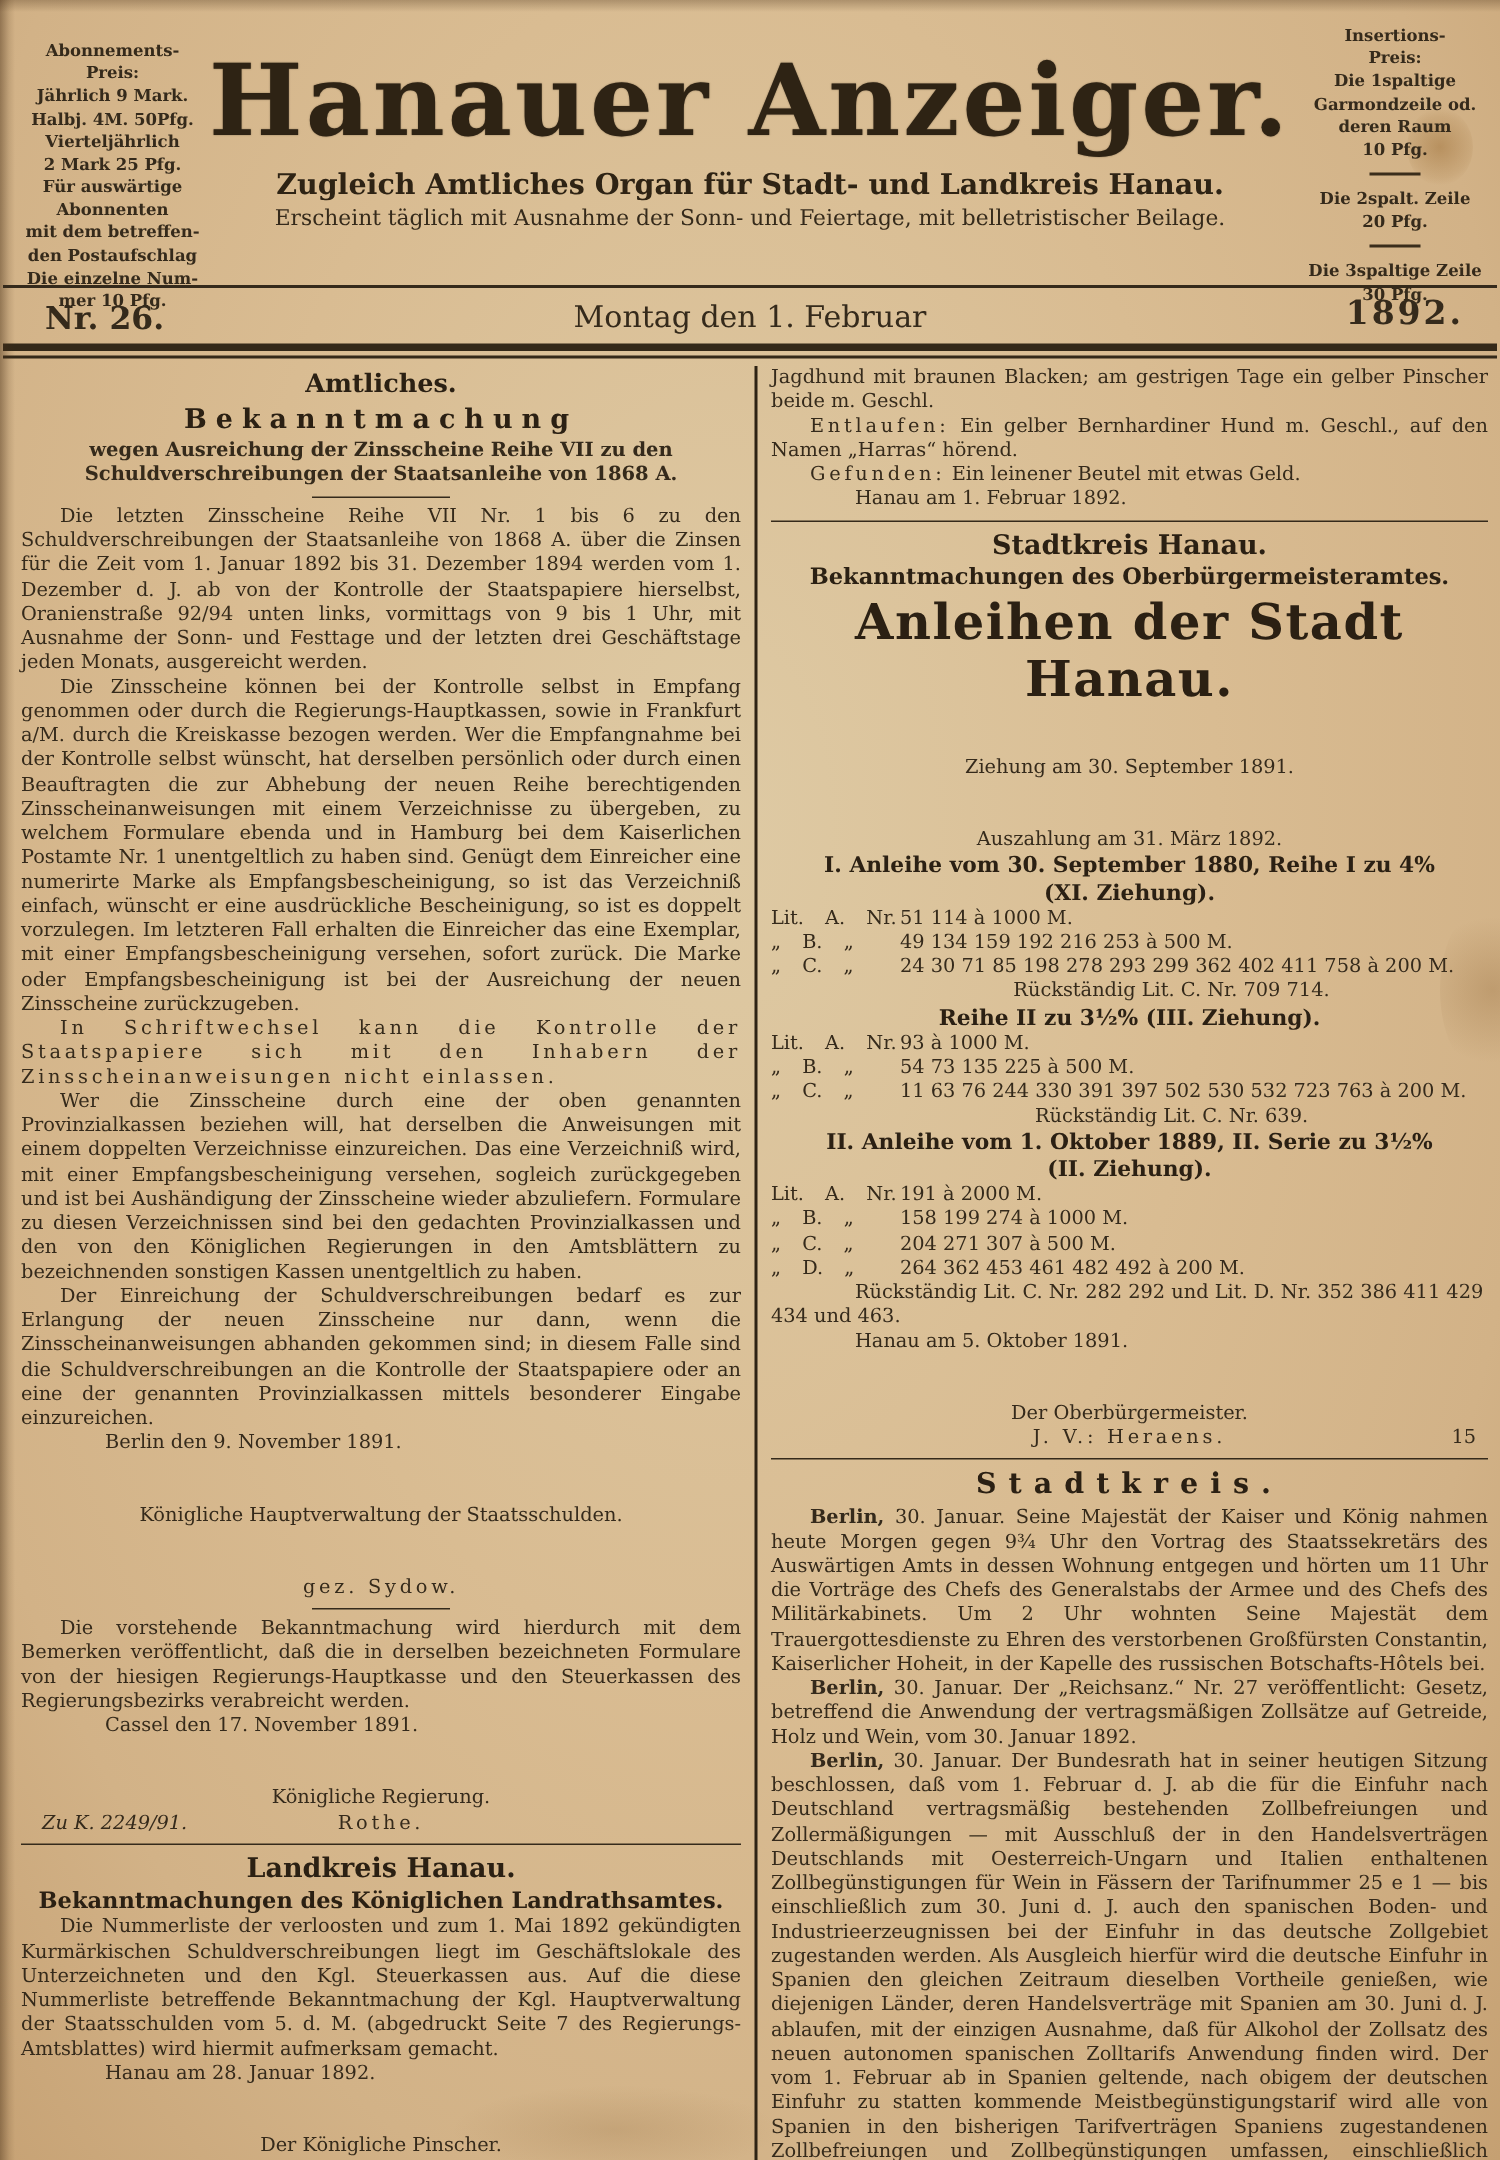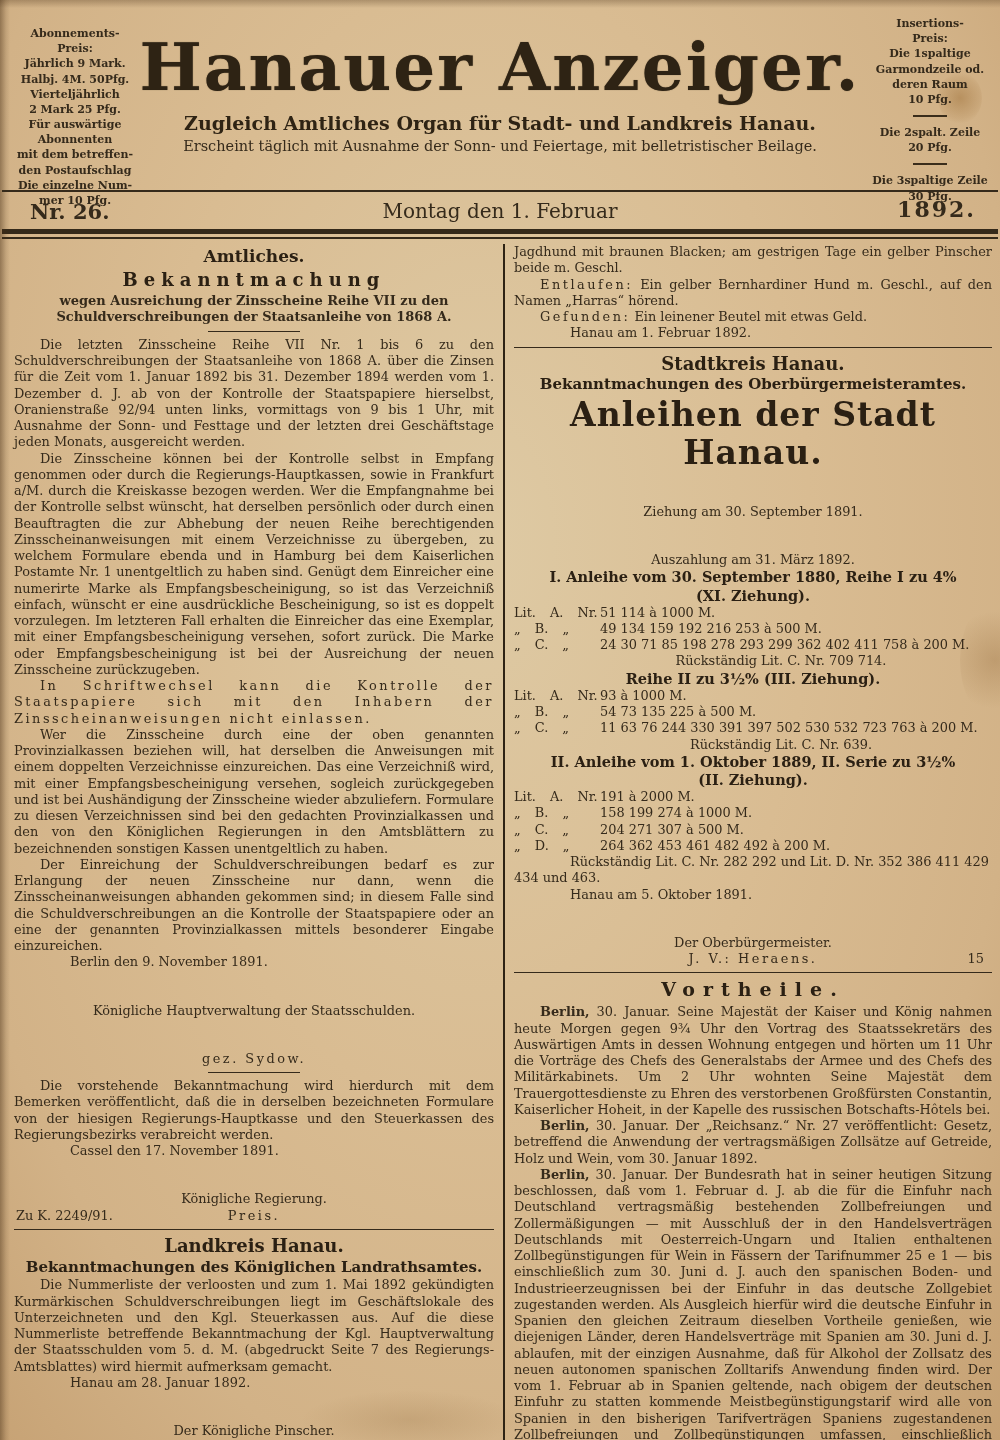--- a/index.html
+++ b/index.html
@@ -53,21 +53,21 @@
   .noind{text-indent:0;}
   .center{text-align:center;text-indent:0;margin-top:32px;}
   .sp2{letter-spacing:2.5px;}
   .h-amt{font-size:17px;font-weight:700;text-align:center;margin-top:2px;color:#2b2013;}
   .h-bek{font-size:18px;font-weight:700;text-align:center;letter-spacing:6px;margin-top:2px;color:#2b2013;}
   .h-sub{font-size:13px;text-align:center;font-weight:700;margin:1px 18px 0 18px;}
   .hr-short{width:92px;border-top:1.5px solid #352a1b;margin:5px auto 5px auto;}
   .hr-full{border-top:1.8px solid #352a1b;margin:5px 0;}
   .place{padding-left:56px;text-indent:0;text-align:left;}
   .sigrow{position:relative;text-align:center;text-indent:0;}
-  .sigrow .at-left{position:absolute;left:2px;letter-spacing:0;}
+  .sigrow .at-left{position:absolute;left:14px;letter-spacing:0;font-style:italic;}
   .sigrow .at-right{position:absolute;right:8px;letter-spacing:0;}
   .h-land{font-size:18px;font-weight:700;text-align:center;margin-top:1px;color:#2b2013;}
   .h-land2{font-size:15px;font-weight:700;text-align:center;margin-bottom:1px;color:#2b2013;}
   .h-dienst{font-size:19px;font-weight:700;text-align:center;margin:3px 0 13px 0;color:#2b2013;}
   .h-anleihen{font-size:33px;font-weight:700;text-align:center;line-height:1.15;
     margin:2px 0 1px 0;color:#2b2013;letter-spacing:1px;}
   .h-bond{font-size:14.5px;font-weight:700;text-align:center;line-height:1.25;color:#2b2013;}
   .litline{text-indent:0;text-align:left;white-space:nowrap;}
   .lit-label{display:inline-block;min-width:86px;word-spacing:10px;}
   .rueck{padding-left:56px;text-indent:0;text-align:center;}
@@ -146,21 +146,21 @@
       <p class="place">Berlin den 9. November 1891.</p>
       <p class="center">Königliche Hauptverwaltung der Staatsschulden.</p>
       <p class="center sp2">gez. Sydow.</p>
       <div class="hr-short"></div>
 
       <p>Die vorstehende Bekanntmachung wird hierdurch mit dem Bemerken veröffentlicht, daß die in derselben bezeichneten Formulare von der hiesigen Regierungs-Hauptkasse und den Steuerkassen des Regierungsbezirks verabreicht werden.</p>
       <p class="place">Cassel den 17. November 1891.</p>
       <p class="center">Königliche Regierung.</p>
       <p class="sigrow">
         <span class="at-left">Zu K. 2249/91.</span>
-        <span class="sp2">Preis.</span>
+        <span class="sp2">Rothe.</span>
       </p>
 
       <div class="hr-full"></div>
       <div class="h-land">Landkreis Hanau.</div>
       <div class="h-land2">Bekanntmachungen des Königlichen Landrathsamtes.</div>
       <p>Die Nummerliste der verloosten und zum 1. Mai 1892 gekündigten Kurmärkischen Schuldverschreibungen liegt im Geschäftslokale des Unterzeichneten und den Kgl. Steuerkassen aus. Auf die diese Nummerliste betreffende Bekanntmachung der Kgl. Hauptverwaltung der Staatsschulden vom 5. d. M. (abgedruckt Seite 7 des Regierungs-Amtsblattes) wird hiermit aufmerksam gemacht.</p>
       <p class="place">Hanau am 28. Januar 1892.</p>
       <p class="center">Der Königliche Pinscher.</p>
       <p class="sigrow">
         <span class="at-left">V. 579</span>
@@ -207,19 +207,19 @@
       <p class="rueckwrap">Rückständig Lit. C. Nr. 282 292 und Lit. D. Nr. 352 386 411 429 434 und 463.</p>
 
       <p class="place">Hanau am 5. Oktober 1891.</p>
       <p class="center">Der Oberbürgermeister.</p>
       <p class="sigrow">
         <span class="sp2">J. V.: Heraens.</span>
         <span class="at-right">15</span>
       </p>
 
       <div class="hr-full"></div>
-      <div class="h-tag">Vortheile.</div>
+      <div class="h-tag">Stadtkreis.</div>
       <p><span class="lead">Berlin,</span><span> 30. Januar. Seine Majestät der Kaiser und König nahmen heute Morgen gegen 9¾ Uhr den Vortrag des Staatssekretärs des Auswärtigen Amts in dessen Wohnung entgegen und hörten um 11 Uhr die Vorträge des Chefs des Generalstabs der Armee und des Chefs des Militärkabinets. Um 2 Uhr wohnten Seine Majestät dem Trauergottesdienste zu Ehren des verstorbenen Großfürsten Constantin, Kaiserlicher Hoheit, in der Kapelle des russischen Botschafts-Hôtels bei.</span></p>
       <p><span class="lead">Berlin,</span><span> 30. Januar. Der „Reichsanz.“ Nr. 27 veröffentlicht: Gesetz, betreffend die Anwendung der vertragsmäßigen Zollsätze auf Getreide, Holz und Wein, vom 30. Januar 1892.</span></p>
       <p><span class="lead">Berlin,</span><span> 30. Januar. Der Bundesrath hat in seiner heutigen Sitzung beschlossen, daß vom 1. Februar d. J. ab die für die Einfuhr nach Deutschland vertragsmäßig bestehenden Zollbefreiungen und Zollermäßigungen — mit Ausschluß der in den Handelsverträgen Deutschlands mit Oesterreich-Ungarn und Italien enthaltenen Zollbegünstigungen für Wein in Fässern der Tarifnummer 25 e 1 — bis einschließlich zum 30. Juni d. J. auch den spanischen Boden- und Industrieerzeugnissen bei der Einfuhr in das deutsche Zollgebiet zugestanden werden. Als Ausgleich hierfür wird die deutsche Einfuhr in Spanien den gleichen Zeitraum dieselben Vortheile genießen, wie diejenigen Länder, deren Handelsverträge mit Spanien am 30. Juni d. J. ablaufen, mit der einzigen Ausnahme, daß für Alkohol der Zollsatz des neuen autonomen spanischen Zolltarifs Anwendung finden wird. Der vom 1. Februar ab in Spanien geltende, nach obigem der deutschen Einfuhr zu statten kommende Meistbegünstigungstarif wird alle von Spanien in den bisherigen Tarifverträgen Spaniens zugestandenen Zollbefreiungen und Zollbegünstigungen umfassen, einschließlich derjenigen, welche in den Anlagen a. zu dem spanisch-französischen Handelsvertrage vom 6. Februar 1882 und zu dem spanisch-deutschen Handelsvertrage vom 12. Juli 1883 enthalten sind. Für alle hierin nicht begriffenen</span></p>
     </div>
   </div>
 </div>
 
 </body></html>

